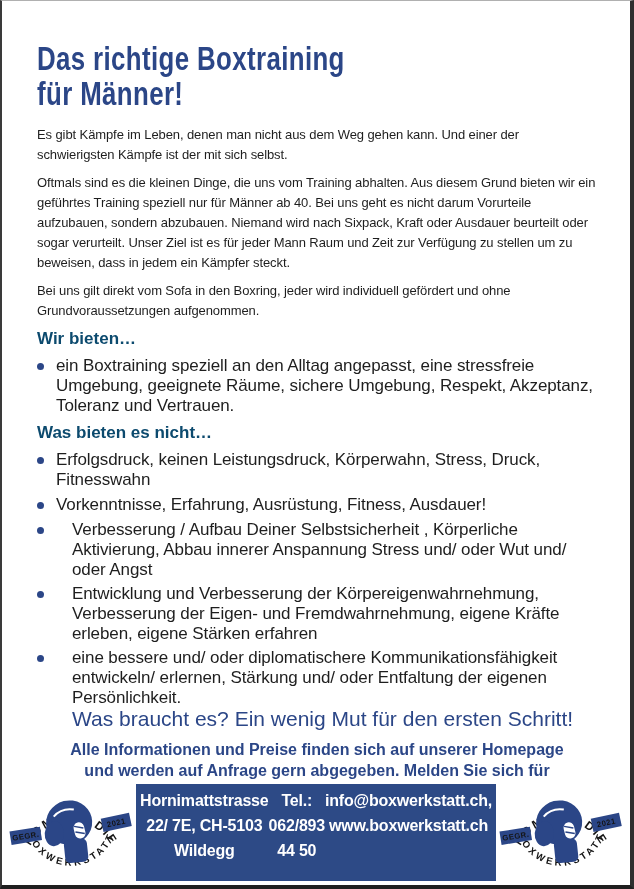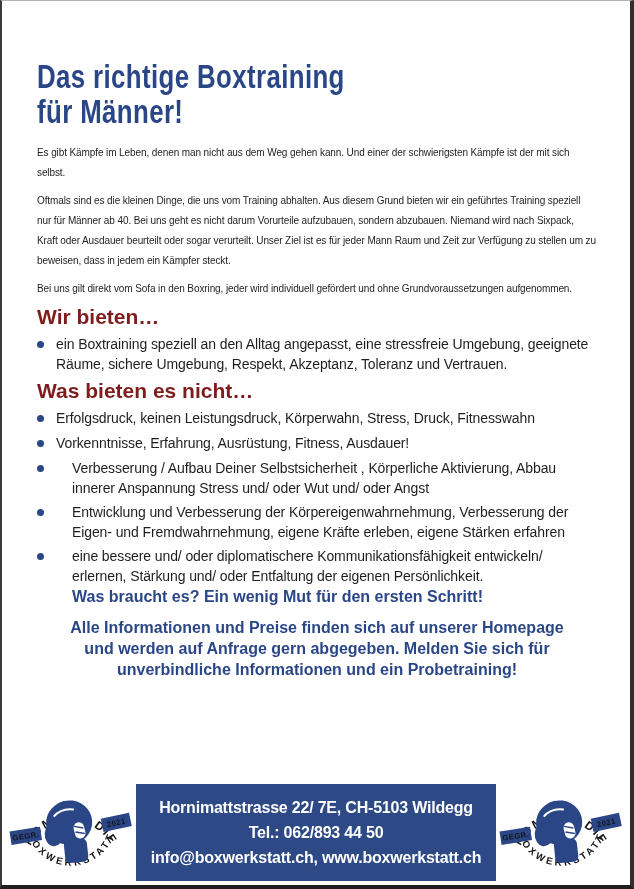--- a/index.html
+++ b/index.html
@@ -9,47 +9,47 @@
     box-sizing:border-box;
     background:#fff;
     border-top:1px solid #b0b0b0;
     border-left:2px solid #3a3a3a;
     border-right:4px solid #2f2f2f;
     border-bottom:4px solid #1f1f1f;
     overflow:hidden;
     font-family:"Liberation Sans", sans-serif;
     color:#1e1e1e;
   }
-  .content{padding:58px 33px 0 35px;}
+  .content{padding:40px 33px 0 35px;}
   .title{margin:0 0 14px 0;}
   .title-line{
     font-weight:bold;font-size:34px;line-height:35px;
     color:#2b4687;
     transform:scaleX(0.76);transform-origin:0 50%;
     white-space:nowrap;letter-spacing:0.5px;
   }
-  .para{margin:0 0 8px 0;font-size:10px;line-height:20px;letter-spacing:-0.1px;}
-  .sec-heading{margin:7px 0 7px 0;font-size:21px;line-height:20px;font-weight:bold;color:#7f1d1d;}
+  .para{margin:0 0 8px 0;font-size:13px;line-height:20px;letter-spacing:-0.1px;}
+  .sec-heading{margin:7px 0 7px 0;font-size:17px;line-height:20px;font-weight:bold;color:#0c4a6e;}
   .bullet{display:flex;gap:12px;margin:0 0 5px 0;}
   .zg .bullet{margin-bottom:4px;gap:28px;}
   .dot{flex:none;width:7px;height:7px;border-radius:50%;background:#2b4687;margin-top:7px;}
-  .bullet-text{font-size:14px;line-height:20px;letter-spacing:-0.1px;}
-  .cta{font-size:16px;line-height:20px;font-weight:bold;color:#2b4687;margin-top:1px;}
+  .bullet-text{font-size:17px;line-height:20px;letter-spacing:-0.1px;}
+  .cta{font-size:21px;line-height:20px;font-weight:normal;color:#2b4687;margin-top:1px;}
   .note{
     margin:10px 20px 0 20px;text-align:center;
     font-size:16px;line-height:21px;font-weight:bold;color:#2b4687;
   }
   .footer{
     position:absolute;left:0;right:0;bottom:0;height:106px;
     display:flex;align-items:center;background:#fff;padding:0 4px;box-sizing:border-box;
   }
   .logo{flex:none;width:130px;height:104px;}
   .addr-box{
     flex:1;height:97px;background:#2d4a86;color:#fff;
-    display:flex;flex-direction:column;justify-content:center;
+    display:flex;flex-direction:row;justify-content:center;
     text-align:center;font-weight:bold;box-sizing:border-box;padding:4px 4px;
   }
   .addr-line{font-size:16px;line-height:25px;letter-spacing:-0.2px;}
   .logo text{font-weight:bold;fill:#141414;}
   .arc-text{font-size:12px;letter-spacing:2.5px;}
   .arc-text-bottom{font-size:10px;letter-spacing:3px;}
   .badge-text{fill:#fff;font-size:8px;letter-spacing:0.5px;}
 </style>
 </head>
 <body>

